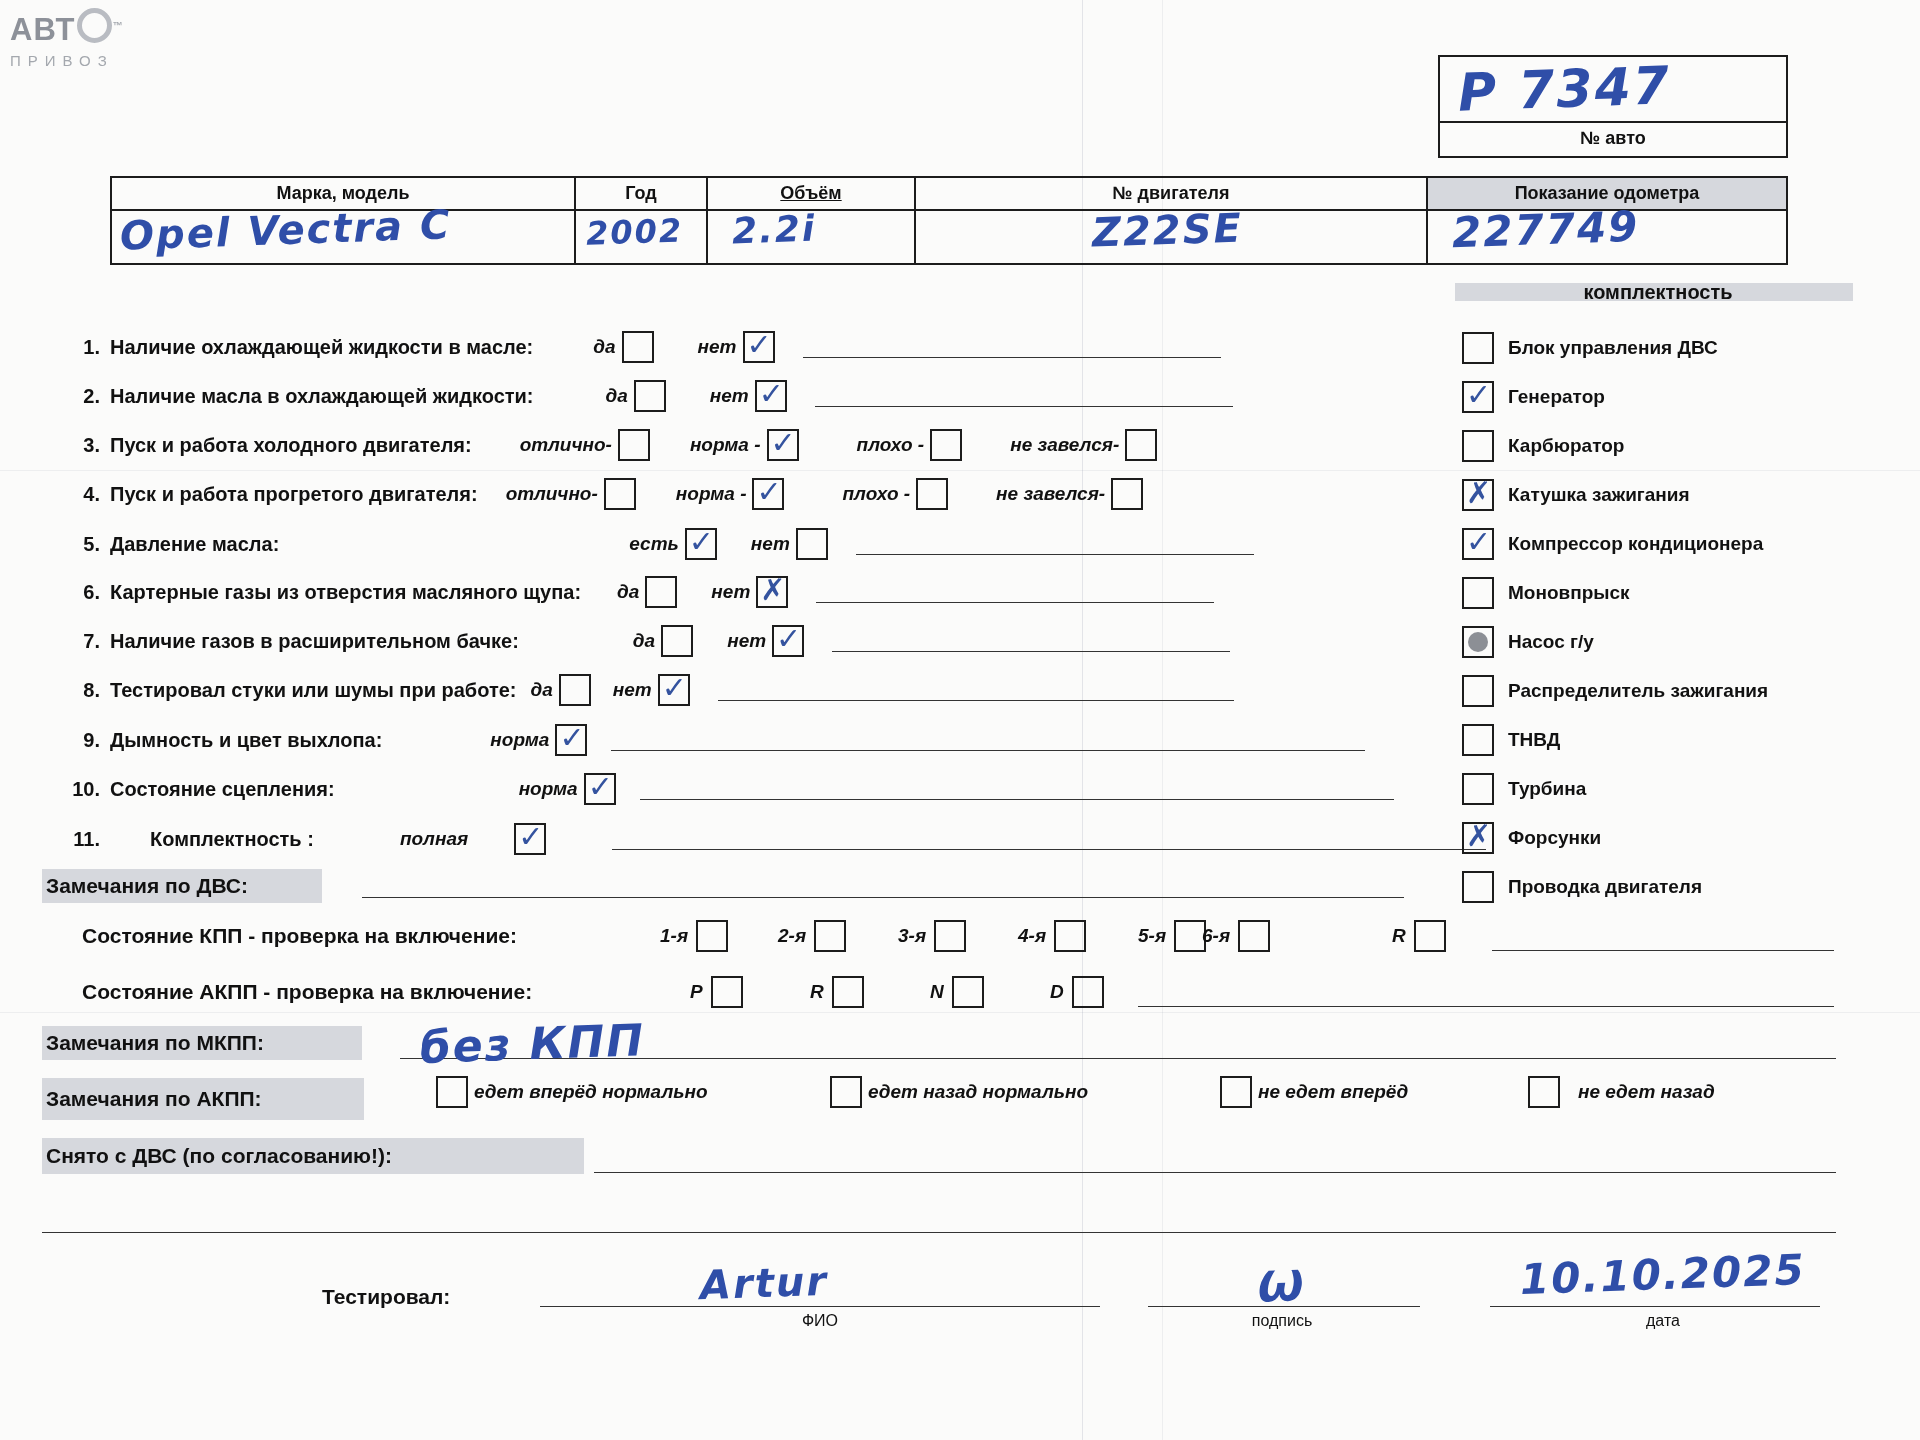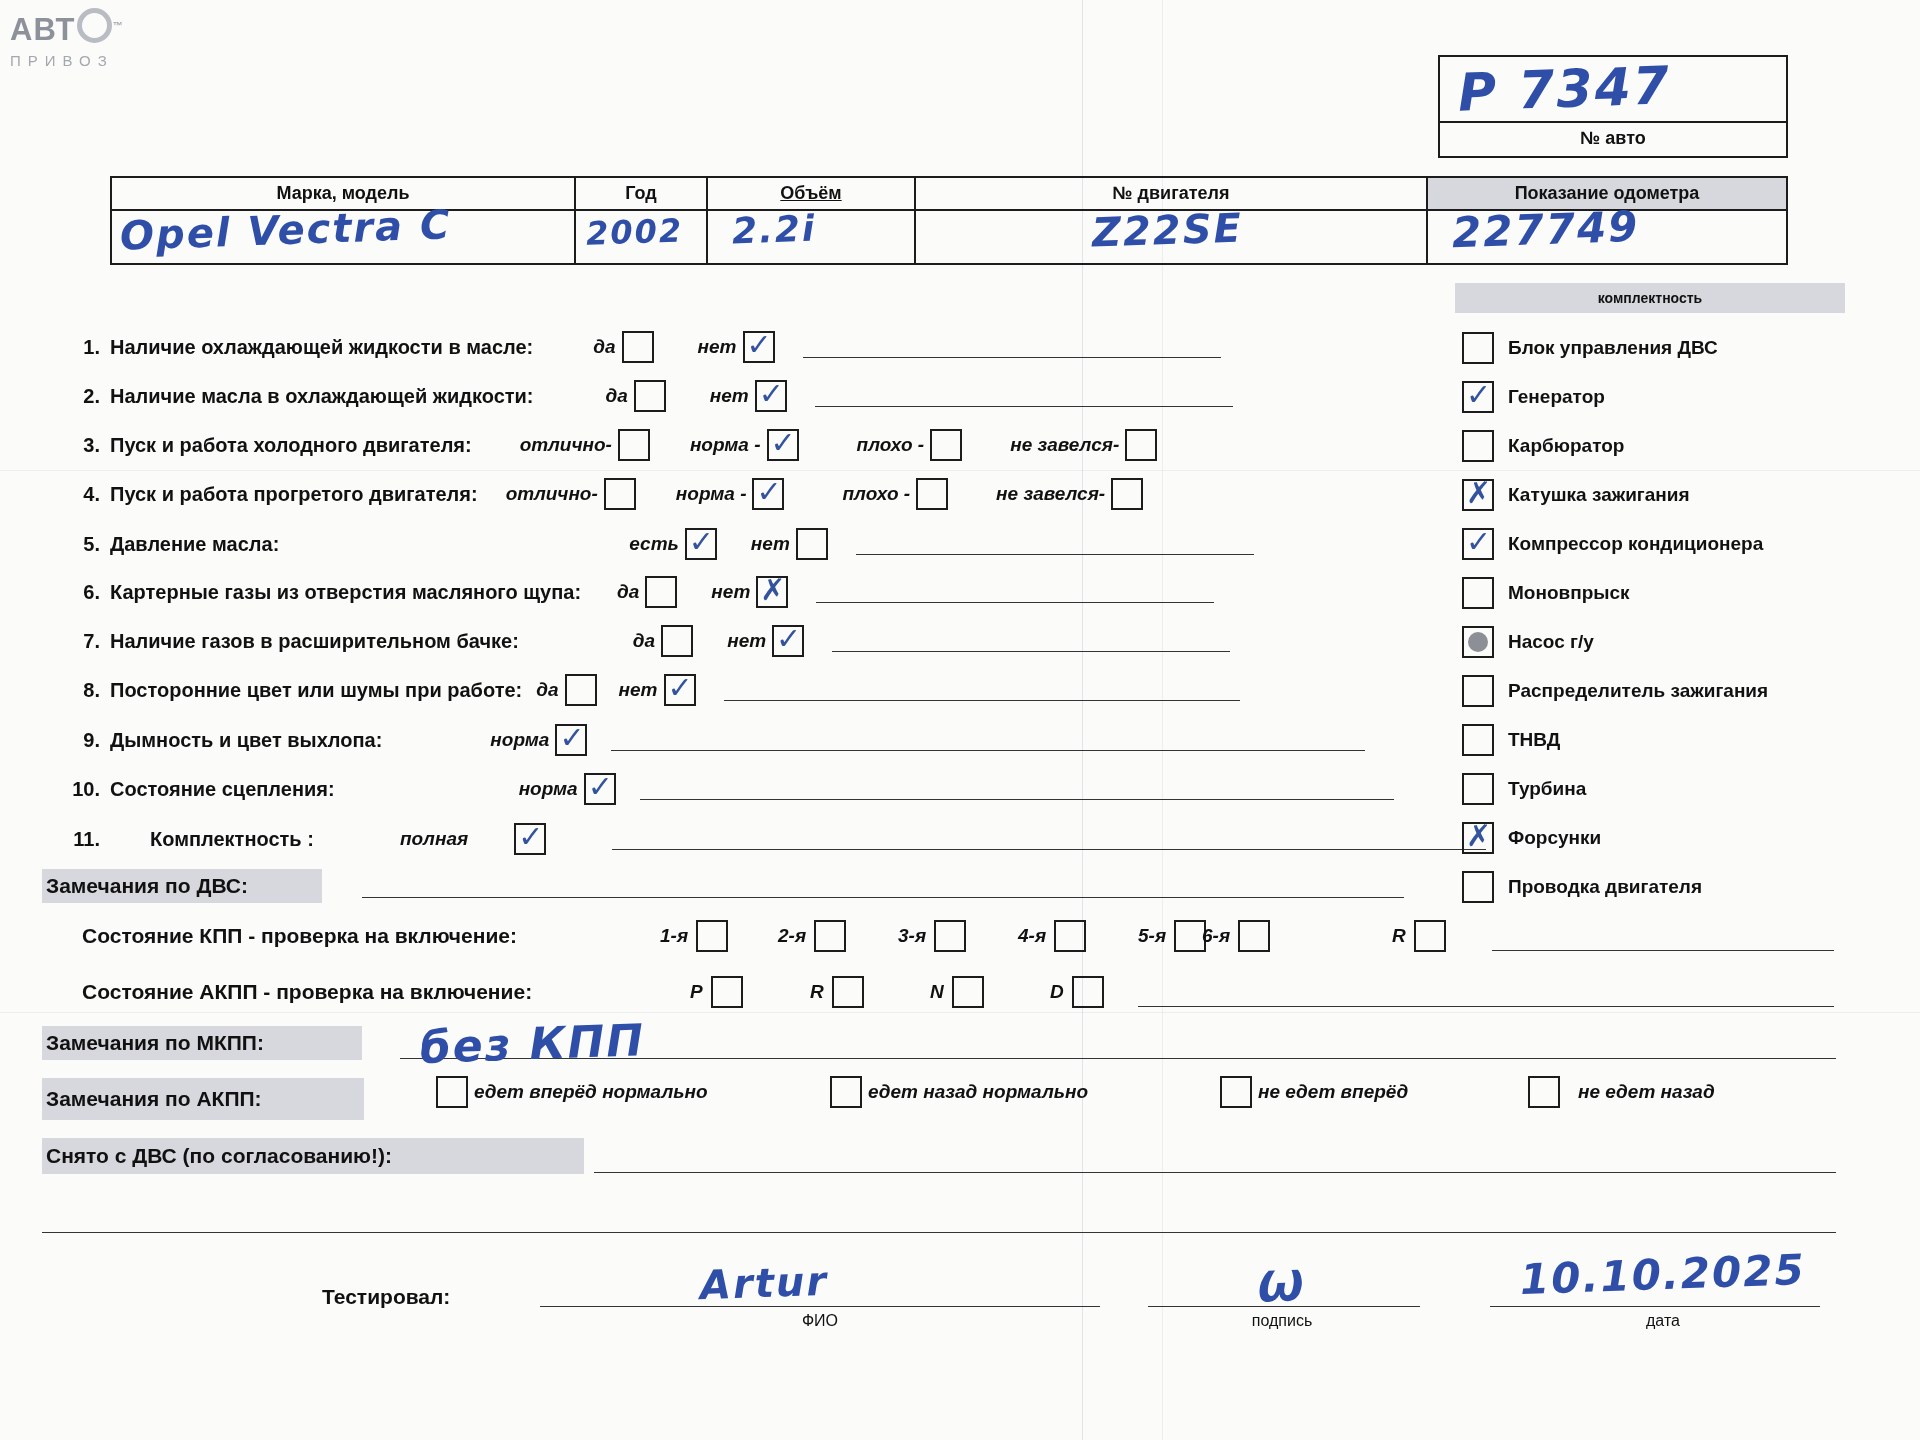--- a/index.html
+++ b/index.html
@@ -160,27 +160,28 @@
     border-bottom: 1.5px solid #333;
     height: 0;
     align-self: flex-end;
     margin-bottom: 6px;
   }
 
   
   .kit-head {
     position: absolute;
     left: 1455px; top: 283px;
-    width: 390px; height: 30px;
+    width: 390px; height: 18px;
     background: #d6d8dd;
-    font-size: 14px;
+    font-size: 20px;
     font-weight: bold;
     display: flex;
     align-items: center;
     justify-content: center;
+    padding-left: 8px;
   }
   .kit-item {
     position: absolute;
     left: 1462px;
     height: 32px;
     display: flex;
     align-items: center;
   }
   .kit-label {
     font-size: 19px;
@@ -373,21 +374,21 @@
     <div class="box"></div>
     <div class="opt" style="margin-left:34px">нет</div>
     <div class="box">
         <span class="mark">✓</span>
       </div>
     <div class="line" style="width:398px; margin-left:28px;"></div>
   </div>
 
   <div class="row" style="left:62px; top:673px;">
     <div class="num">8.</div>
-    <div class="qtext">Посторонние цвет или шумы при работе:</div>
+    <div class="qtext">Тестировал стуки или шумы при работе:</div>
     <div class="opt" style="margin-left:14px">да</div>
     <div class="box"></div>
     <div class="opt" style="margin-left:22px">нет</div>
     <div class="box">
         <span class="mark">✓</span>
       </div>
     <div class="line" style="width:516px; margin-left:28px;"></div>
   </div>
 
   <div class="row" style="left:62px; top:723px;">

